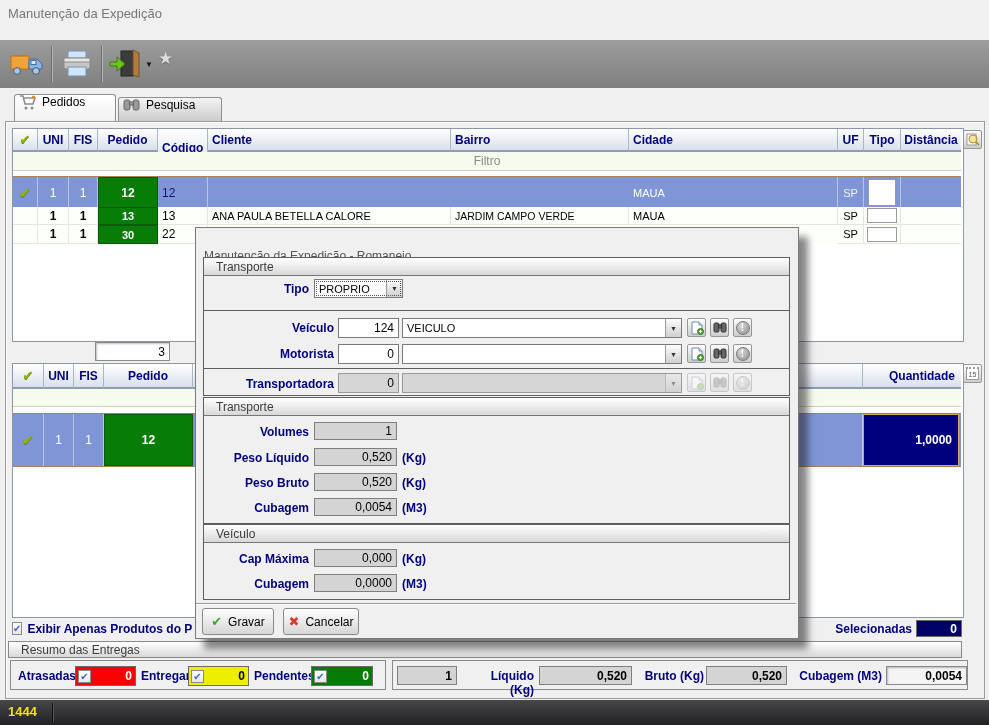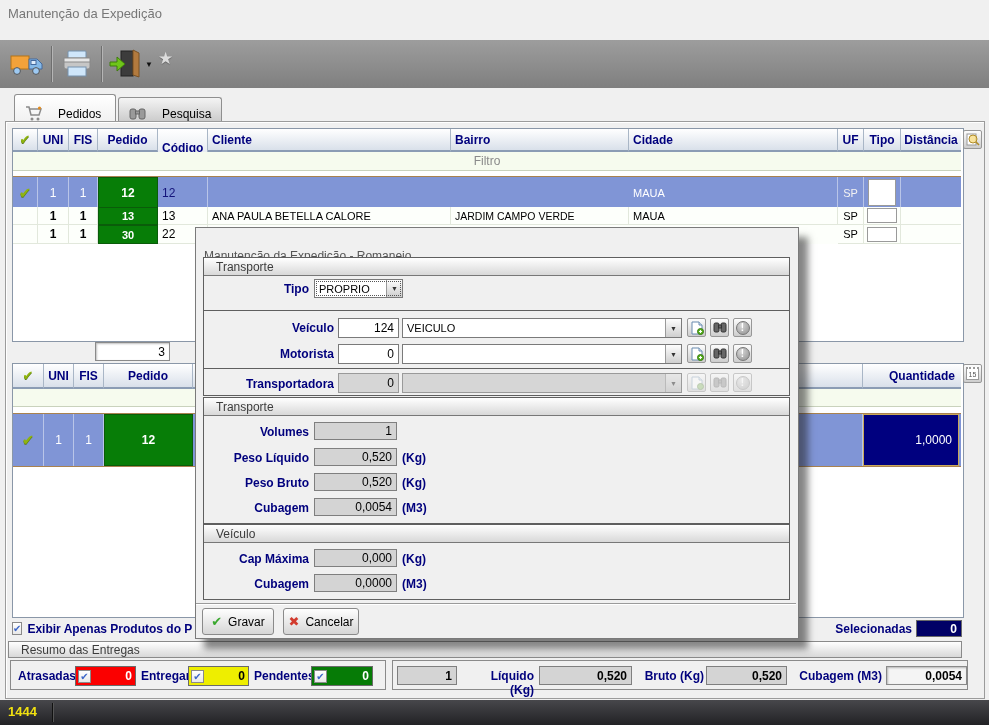--- a/index.html
+++ b/index.html
@@ -13,21 +13,21 @@
   .rt{text-align:right}
   
   .titlebar{left:0;top:0;width:989px;height:40px;background:#f0f0f0}
   .titletext{left:8px;top:6px;color:#777;font-size:13px}
   .toolbar{left:0;top:40px;width:989px;height:48px;
            background:linear-gradient(#9d9d9d,#7f7f7f);border-bottom:1px solid #cfcfcf}
   .tbtn{height:40px;margin-top:4px;display:flex;align-items:center;justify-content:center}
   .tsep{width:1px;height:36px;background:#6e6e6e;border-right:1px solid #b5b5b5;position:absolute;top:6px}
   
   .tab{border:1px solid #8f8f8f;border-bottom:none;border-radius:3px 3px 0 0;
-       display:flex;align-items:flex-end;gap:16px;padding:0 10px;box-sizing:border-box}
+       display:flex;align-items:flex-start;gap:6px;padding:0 4px;box-sizing:border-box}
   .tab-active{background:linear-gradient(#ffffff,#f1f1f1);height:27px;z-index:3}
   .tab-idle{background:linear-gradient(#f4f4f4,#cccccc);height:24px;z-index:2}
   
   .frame{left:5px;top:121px;width:978px;height:576px;background:#f0f0f0;
          border:1px solid #9b9b9b;box-shadow:inset 1px 1px 0 #fff}
   
   .grid{background:#fff;border:1px solid #8a97a8}
   .hcell{background:linear-gradient(#ffffff,#d9e0ea);border-right:1px solid #a9b6c6;
          border-bottom:2px solid #8b9cb4;color:#00007d;font-weight:bold;
          display:flex;align-items:center;justify-content:center;box-sizing:border-box}
@@ -239,21 +239,21 @@
   <div class="abs filterrow" style="left:0;top:25px;width:948px;height:17px"></div>
 
   <div class="abs selrow" style="left:0;top:49px;width:948px;height:52px;border-top:1px solid #a9824f;border-bottom:1px solid #a9824f">
     <div class="abs cell selcell ctr" style="left:0;top:0;width:31px;height:52px">
       <span class="checkglyph">✔</span>
     </div>
     <div class="abs cell selcell ctr" style="left:31px;top:0;width:30px;height:52px">1</div>
     <div class="abs cell selcell ctr" style="left:61px;top:0;width:30px;height:52px">1</div>
     <div class="abs cell greencell ctr" style="left:91px;top:0;width:89px;height:52px">12</div>
     <div class="abs cell selcell" style="left:180px;top:0;width:670px;height:52px"></div>
-    <div class="abs cell" style="left:850px;top:0;width:96px;height:52px;background:#00007f;color:#fff;font-weight:normal;justify-content:flex-end;padding-right:6px;border:1px solid #c8a85a">1,0000</div>
+    <div class="abs cell" style="left:850px;top:0;width:96px;height:52px;background:#00007f;color:#fff;font-weight:bold;justify-content:flex-end;padding-right:6px;border:1px solid #c8a85a">1,0000</div>
   </div>
 </div>
 
 <div class="abs mini-btn" style="left:963px;top:364px">
   <span class="ctr" style="width:13px;height:13px;background:#fff;border:1px solid #9a9a9a;border-top:2px dotted #9a9a9a;font-size:7px;color:#555;box-sizing:border-box">15</span>
 </div>
 
 <div class="abs flex" style="left:12px;top:620px;width:180px;height:17px;gap:5px;overflow:hidden">
   <span class="cb">
     <span>✔</span>

